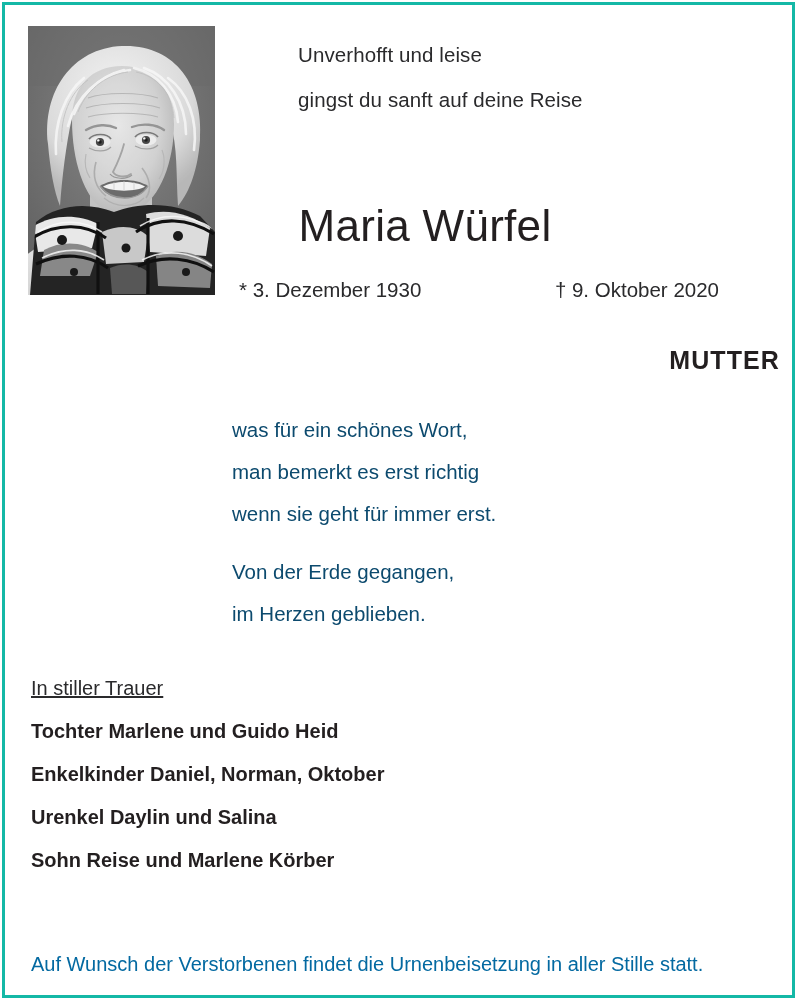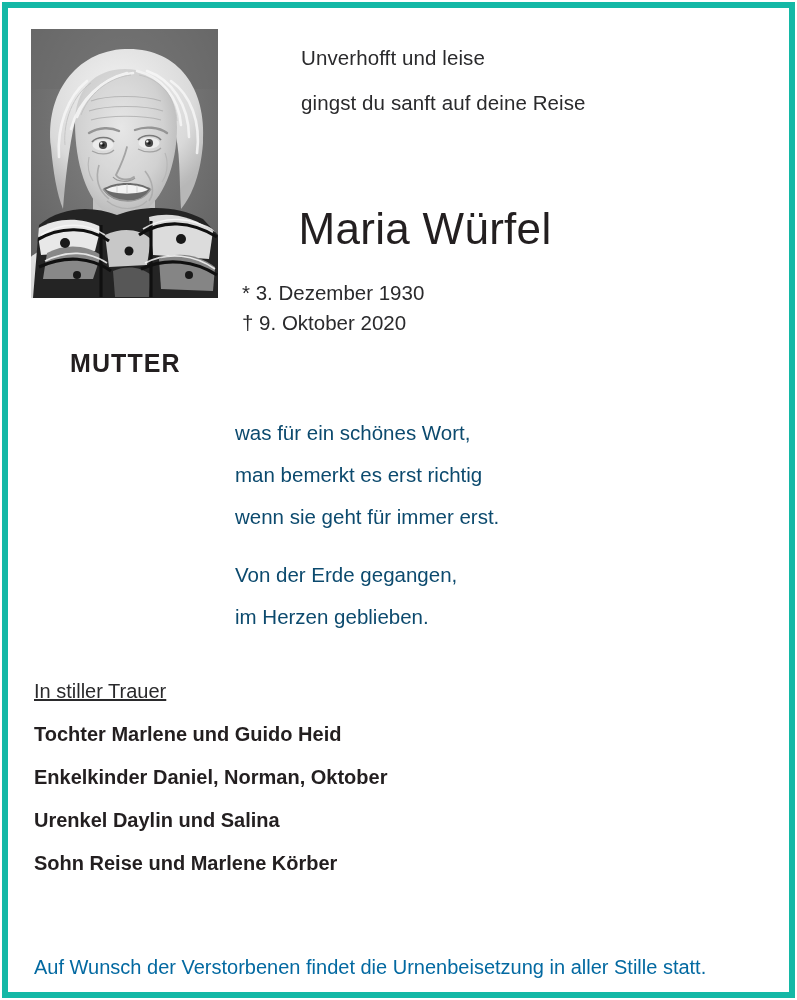--- a/index.html
+++ b/index.html
@@ -21,21 +21,21 @@
     height: 1000px;
     box-sizing: border-box;
     background: #ffffff;
     padding: 2px;
   }
   .border-frame {
     position: relative;
     width: 100%;
     height: 100%;
     box-sizing: border-box;
-    border: 6px solid #14b8a6;
+    border: 3px solid #14b8a6;
     background: #ffffff;
     padding-left: 8px;
   }
   .inner {
     position: absolute;
     inset: 0;
     background: #ffffff;
   }
 
   
@@ -79,29 +79,28 @@
   .dates {
     position: absolute;
     left: 234px;
     top: 270px;
     width: 480px;
     display: flex;
     justify-content: space-between;
     font-size: 20.5px;
     line-height: 30px;
     color: #2a2a2c;
-    flex-direction: column;
   }
 
   .relation {
     position: absolute;
     left: 0;
-    right: 4px;
+    right: 12px;
     top: 339px;
-    text-align: left;
+    text-align: right;
     font-size: 25px;
     font-weight: bold;
     line-height: 32px;
     letter-spacing: 1.1px;
     color: #231f20;
     padding-left: 62px;
   }
 
   .verse {
     position: absolute;

